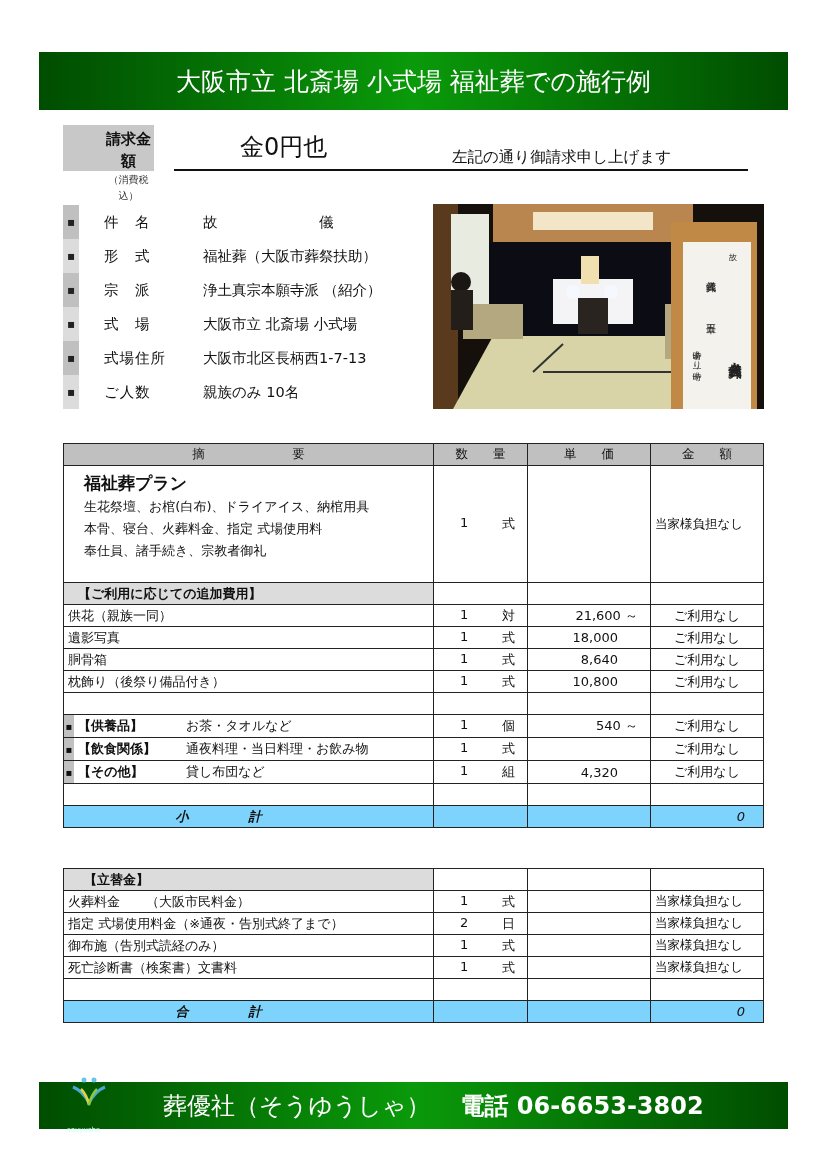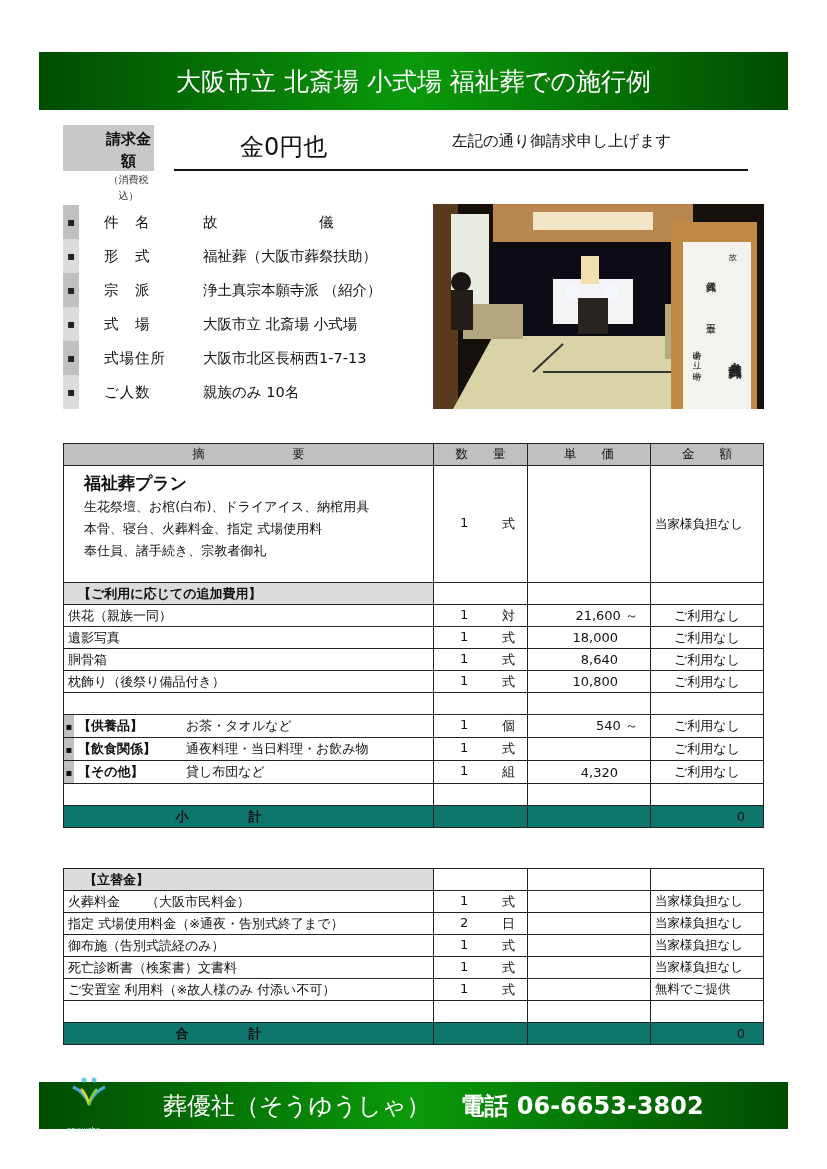--- a/index.html
+++ b/index.html
@@ -17,21 +17,21 @@
     position: absolute; left: 63px; top: 125px; width: 91px; height: 46px;
     background: #c8c8c8; text-align: center; padding-left: 40px;
   }
   .bill-label .l1 { font-size: 15px; font-weight: bold; line-height: 22px; margin-top: 3px; }
   .bill-label .l2 { font-size: 10px; line-height: 16px; color: #333; }
 
   .bill-amount {
     position: absolute; left: 240px; top: 132px; font-size: 24px; line-height: 30px;
   }
   .bill-note {
-    position: absolute; left: 452px; top: 130px; font-size: 15.5px; line-height: 22px;
+    position: absolute; left: 452px; top: 146px; font-size: 15.5px; line-height: 22px;
   }
   .bill-underline {
     position: absolute; left: 174px; top: 169px; width: 574px; height: 2px; background: #111;
   }
 
   .info-list { position: absolute; left: 63px; top: 205px; width: 360px; }
   .info-row { display: flex; align-items: center; height: 34px; }
   .info-bullet {
     width: 16px; height: 34px; display: flex; align-items: center; justify-content: center;
     font-size: 12px; color: #222;
@@ -49,21 +49,21 @@
   table.ledger {
     position: absolute; left: 63px; border-collapse: collapse; table-layout: fixed;
     font-size: 13px;
     border-radius: 8px;
   }
   table.ledger td, table.ledger th {
     border: 1px solid #222; height: 22px; padding: 0 4px; white-space: nowrap; overflow: hidden;
   }
   .c1 { width: 370px; } .c2 { width: 94px; } .c3 { width: 123px; } .c4 { width: 113px; }
   .hdr th { background: #c0c0c0; font-weight: normal; font-size: 12.5px; height: 21px; }
-  .gray { background: #0f766e; }
+  .gray { background: #7dd3fc; font-style: italic; }
   .lightgray { background: #dcdcdc; margin-top: 32px; }
   .qty { display: flex; justify-content: space-between; padding: 0 8px 0 22px; }
   .num { text-align: right; padding-right: 12px !important; }
   .ctr { text-align: center; }
   .plan-cell { vertical-align: top; padding: 4px 12px 6px 20px !important; height: 117px !important; }
   .plan-title { font-size: 17px; font-weight: bold; line-height: 26px; }
   .plan-line { font-size: 13px; line-height: 22px; }
   .sec-title { font-weight: bold; padding-left: 14px !important; }
   .bul-cell { padding: 0 !important; }
   .bul-wrap { display: flex; align-items: center; height: 22px; }
@@ -363,31 +363,20 @@
     <td>
           <div class="qty">
             <span>1</span>
             <span>式</span>
           </div>
         </td>
     <td></td>
     <td style="font-size:12.5px;">当家様負担なし</td>
   </tr>
   <tr>
-    <td>ご安置室 利用料（※故人様のみ 付添い不可）</td>
-    <td>
-          <div class="qty">
-            <span>1</span>
-            <span>式</span>
-          </div>
-        </td>
-    <td></td>
-    <td style="font-size:12.5px;">無料でご提供</td>
-  </tr>
-  <tr>
         <td></td>
         <td></td>
         <td></td>
         <td></td>
       </tr>
   <tr class="gray">
     <td class="sub-label">合計</td>
     <td></td>
         <td></td>
     <td style="text-align:right;padding-right:18px;">0</td>

